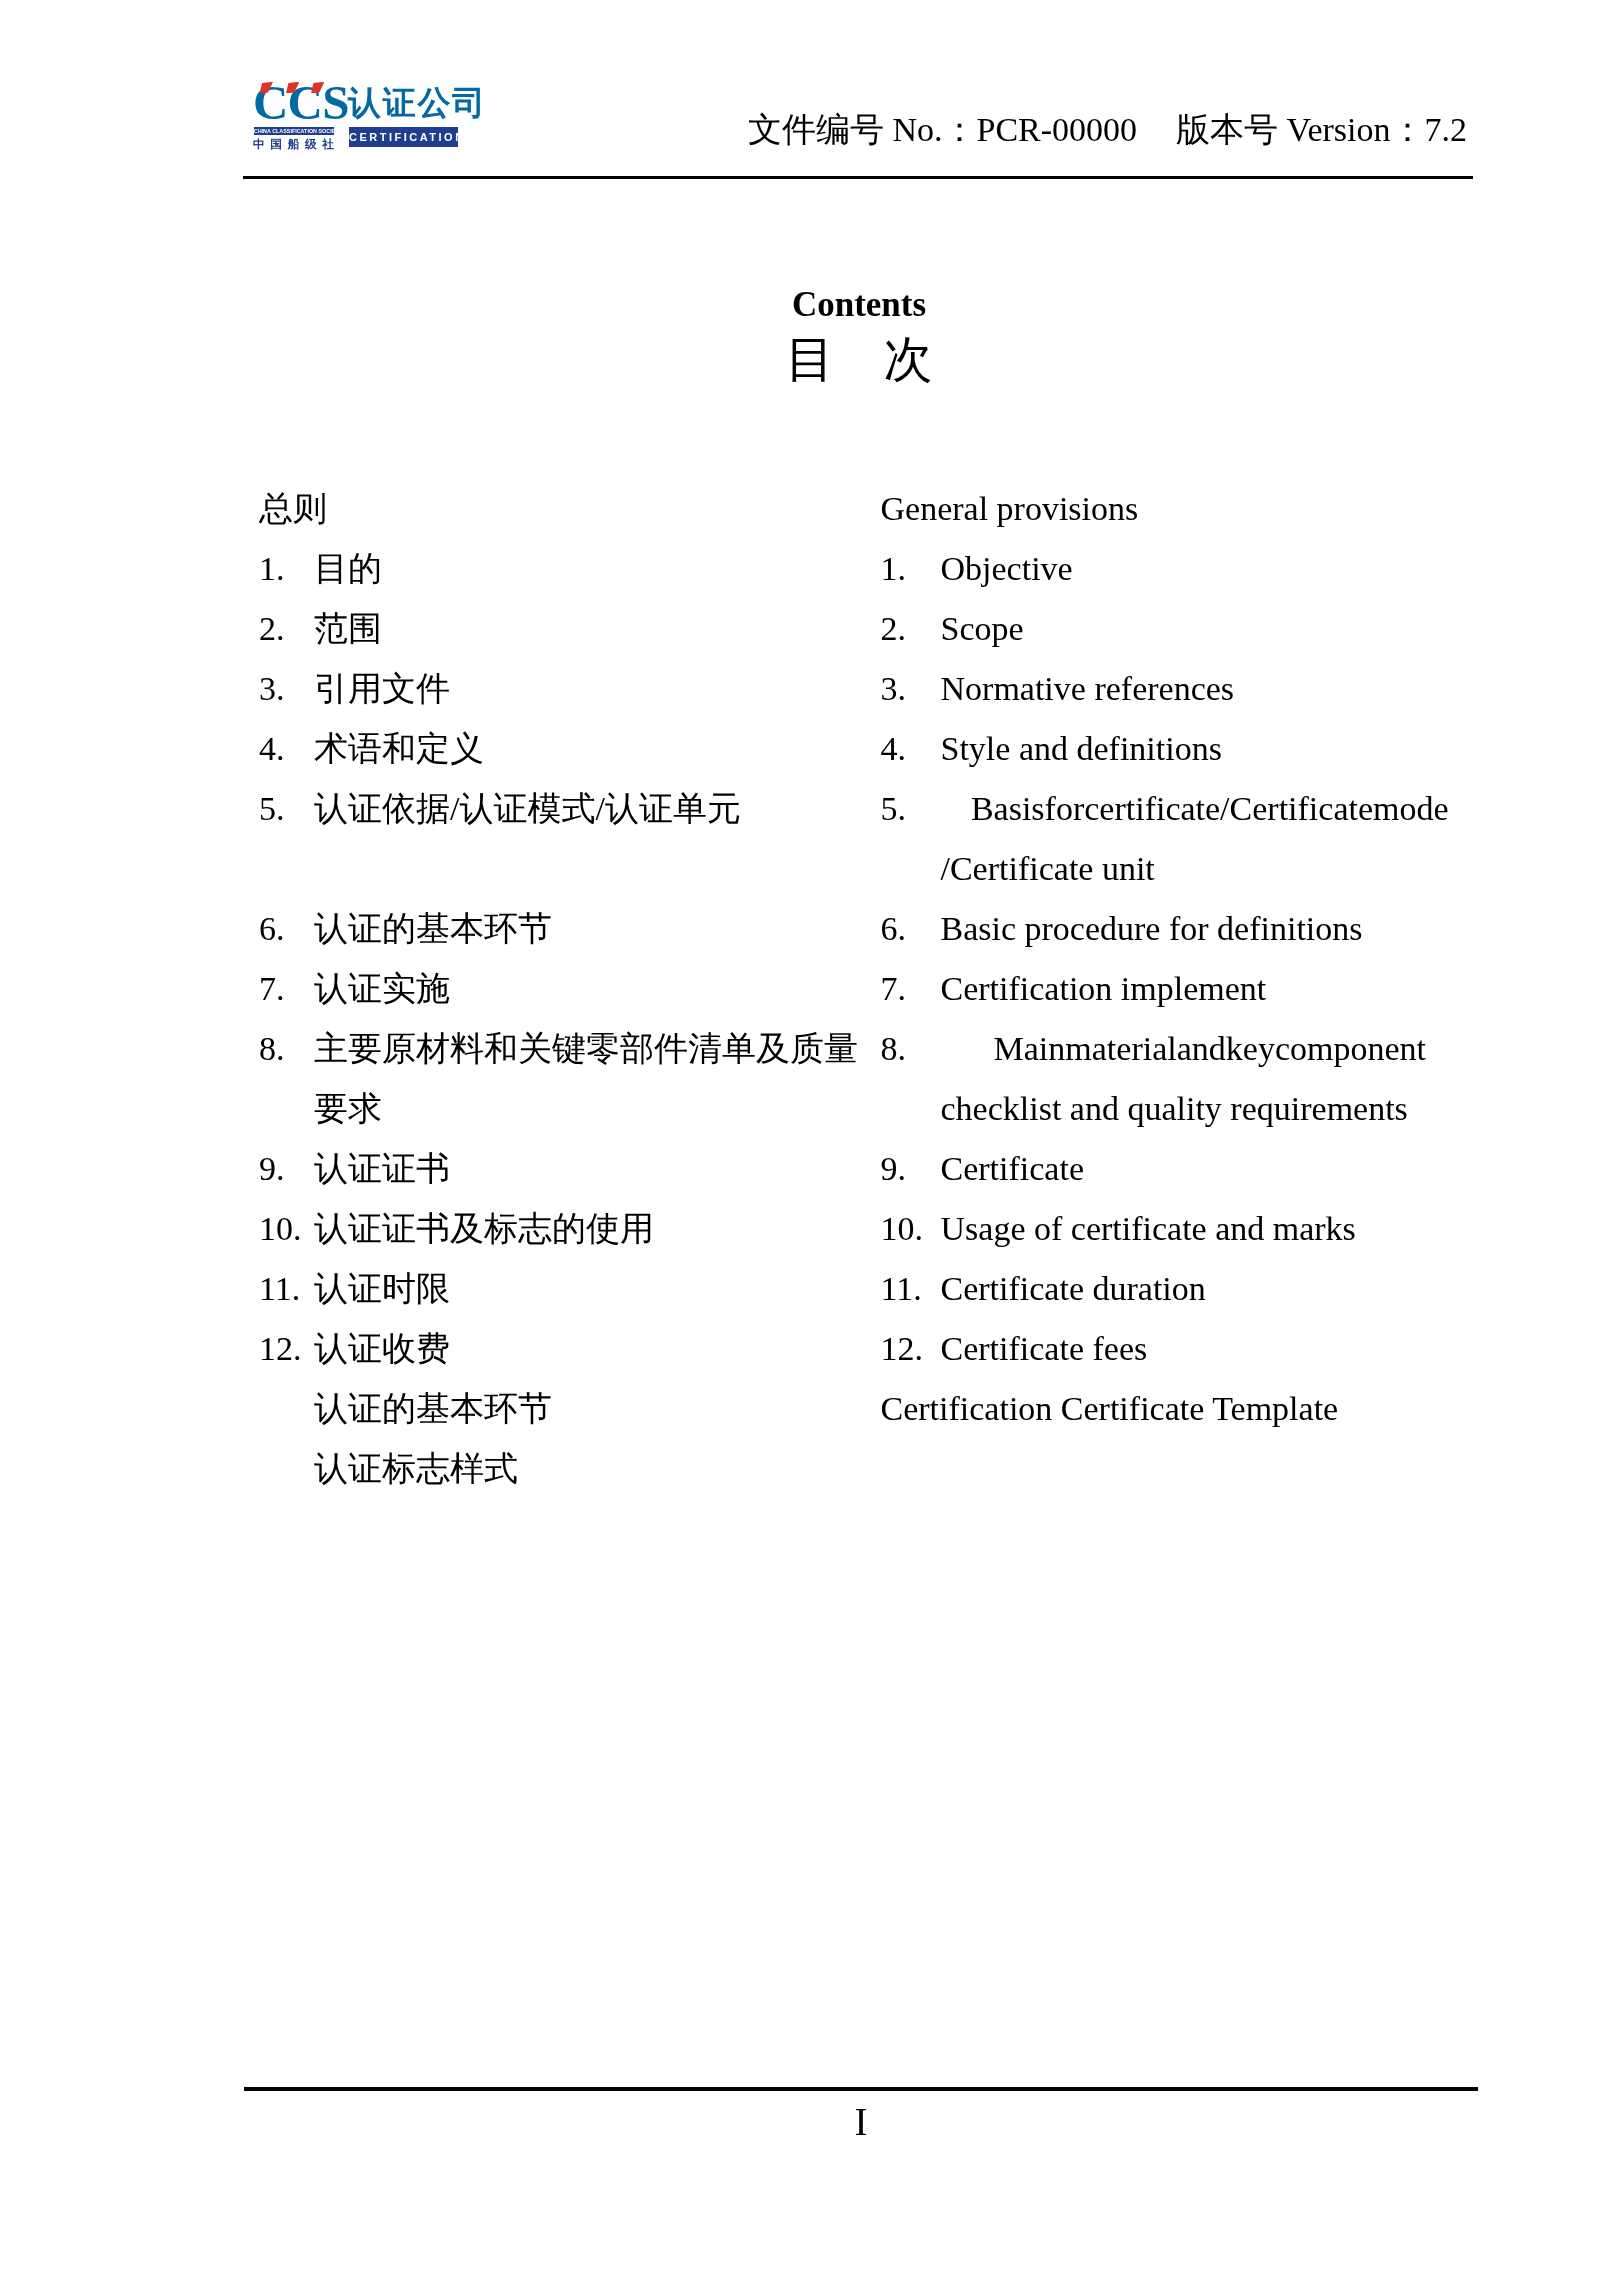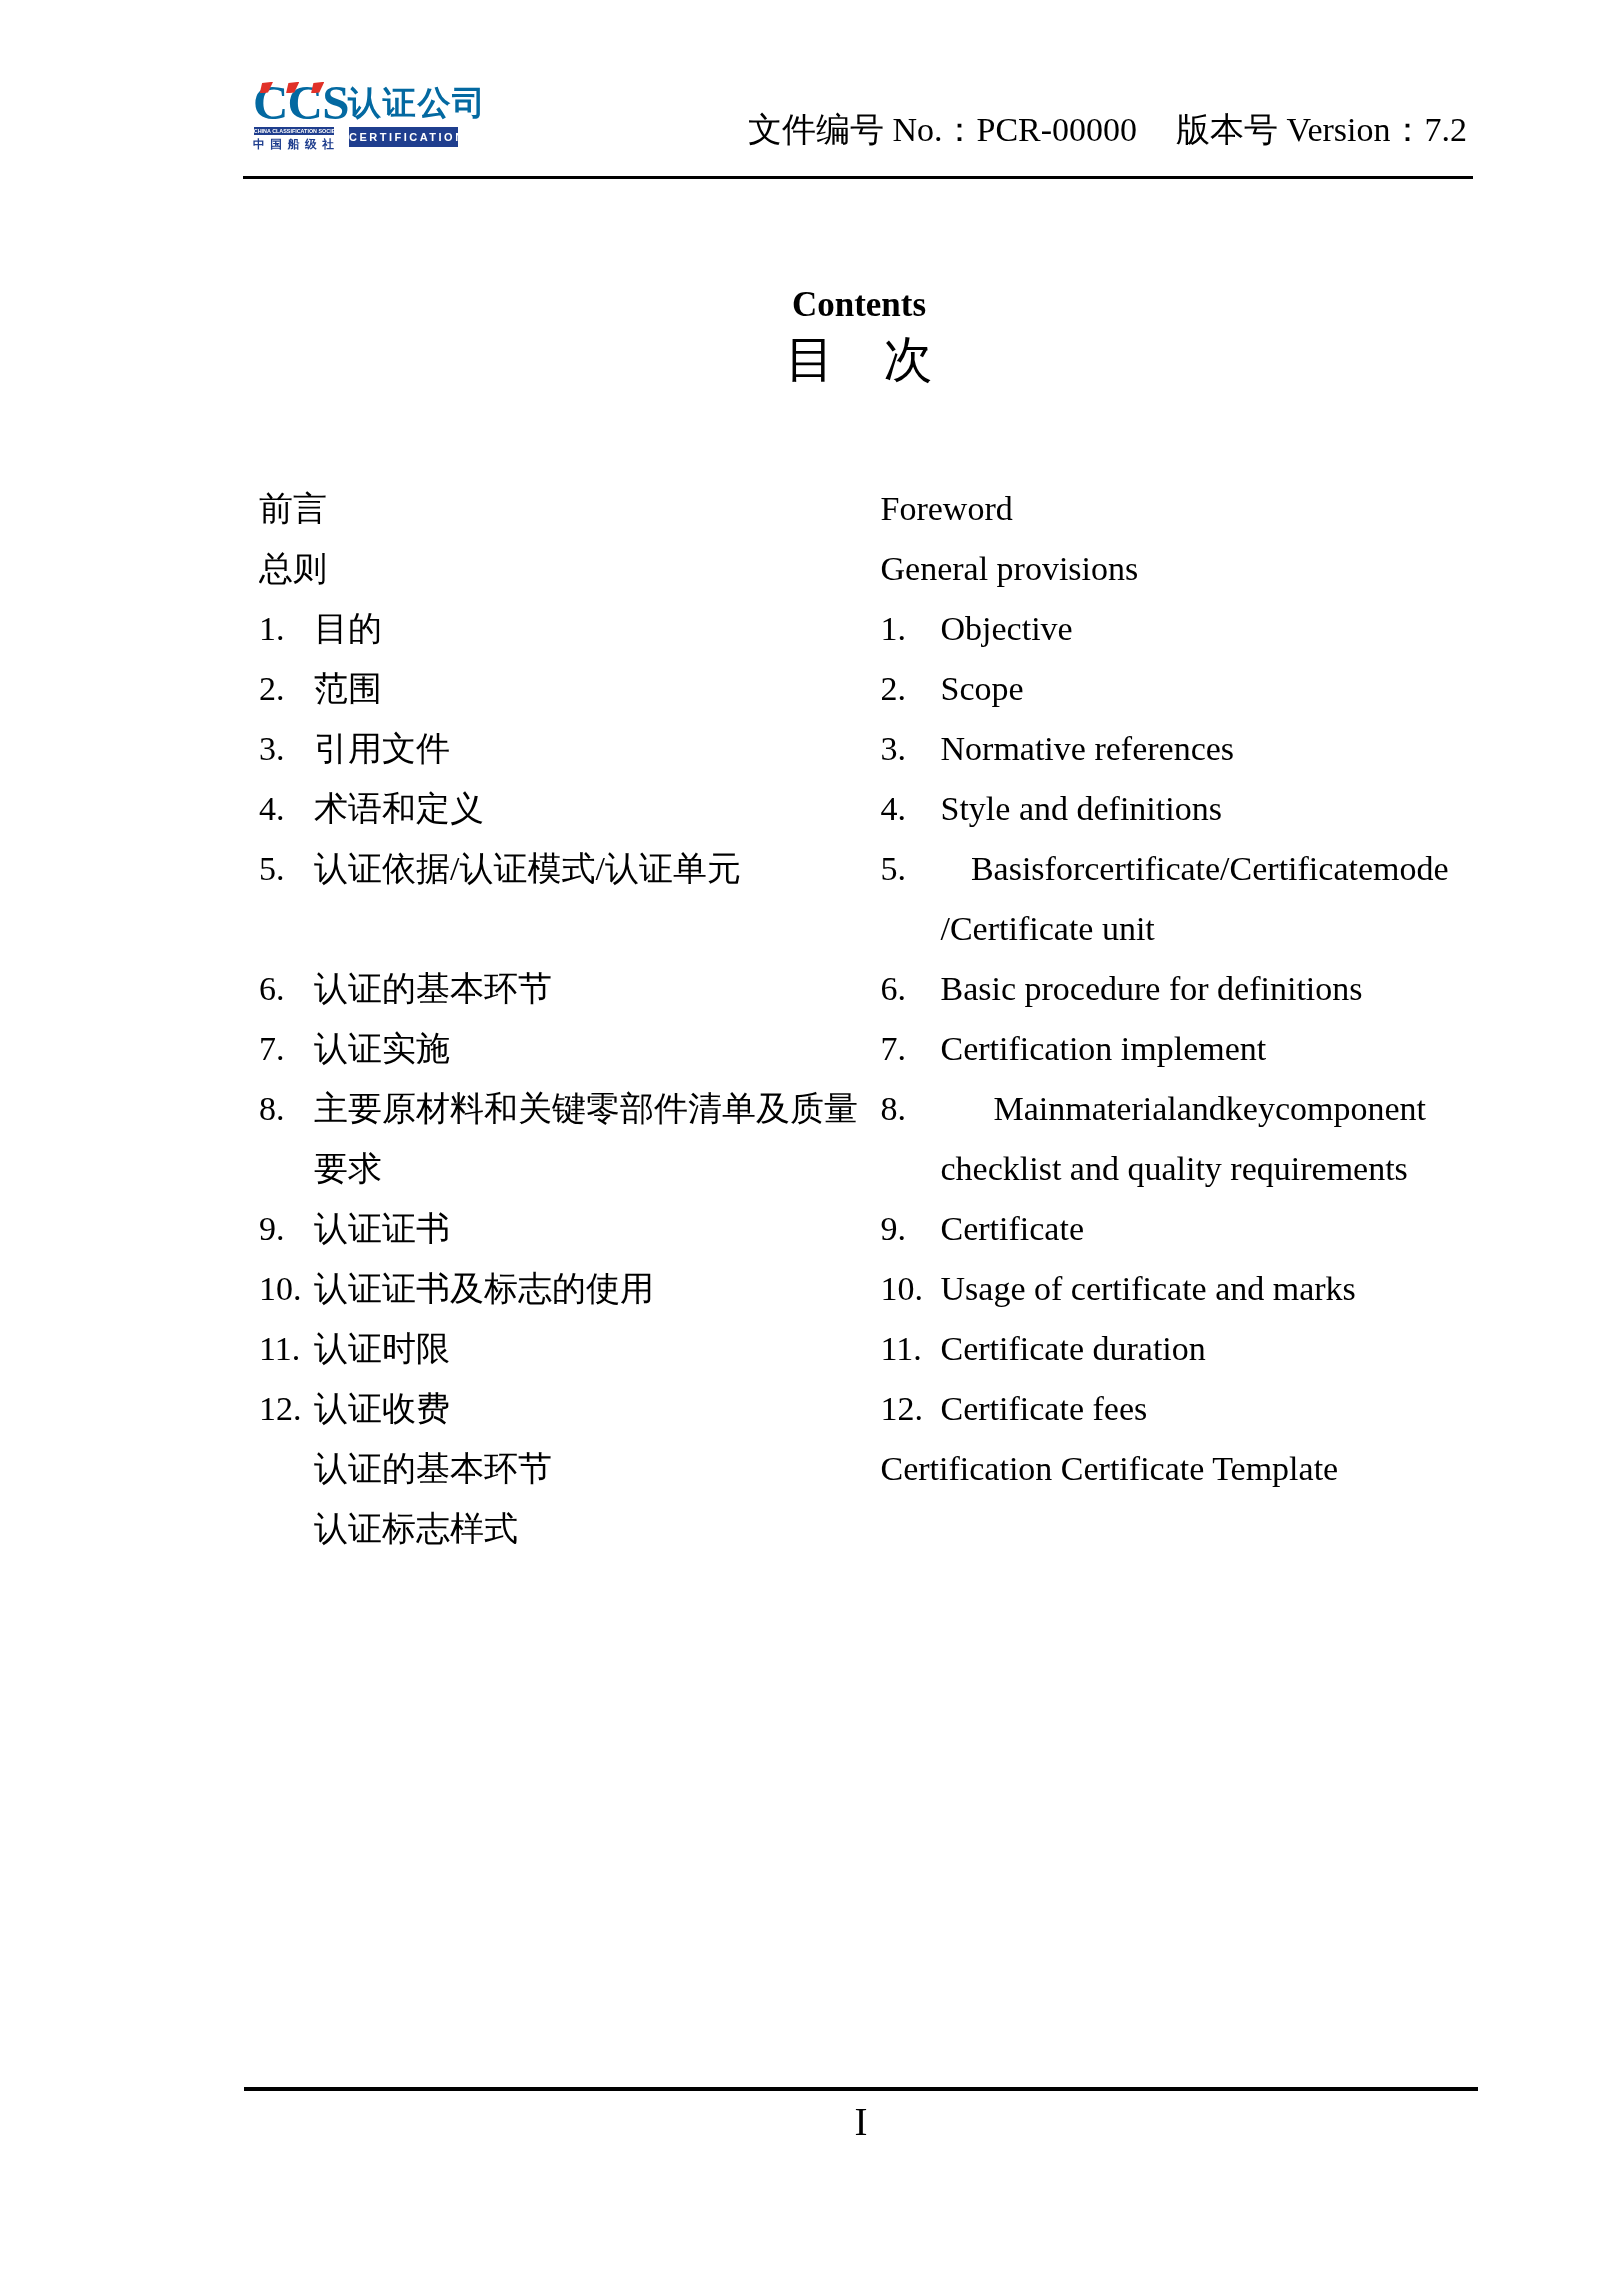--- a/index.html
+++ b/index.html
@@ -110,28 +110,20 @@
   <div id="header-rule"></div>
 
   <div id="title-block">
     <div id="page-title-en">Contents</div>
     <div id="page-title-cn">目　次</div>
   </div>
 
   <div id="toc">
       <div class="toc-row">
         <div class="cell cn">
-          <span class="txt">前言</span>
-        </div>
-        <div class="cell en">
-          <span class="txt">Foreword</span>
-        </div>
-      </div>
-      <div class="toc-row">
-        <div class="cell cn">
           <span class="txt">总则</span>
         </div>
         <div class="cell en">
           <span class="txt">General provisions</span>
         </div>
       </div>
       <div class="toc-row">
         <div class="cell cn">
           <span class="num">1.</span>
           <span class="txt">目的</span>

